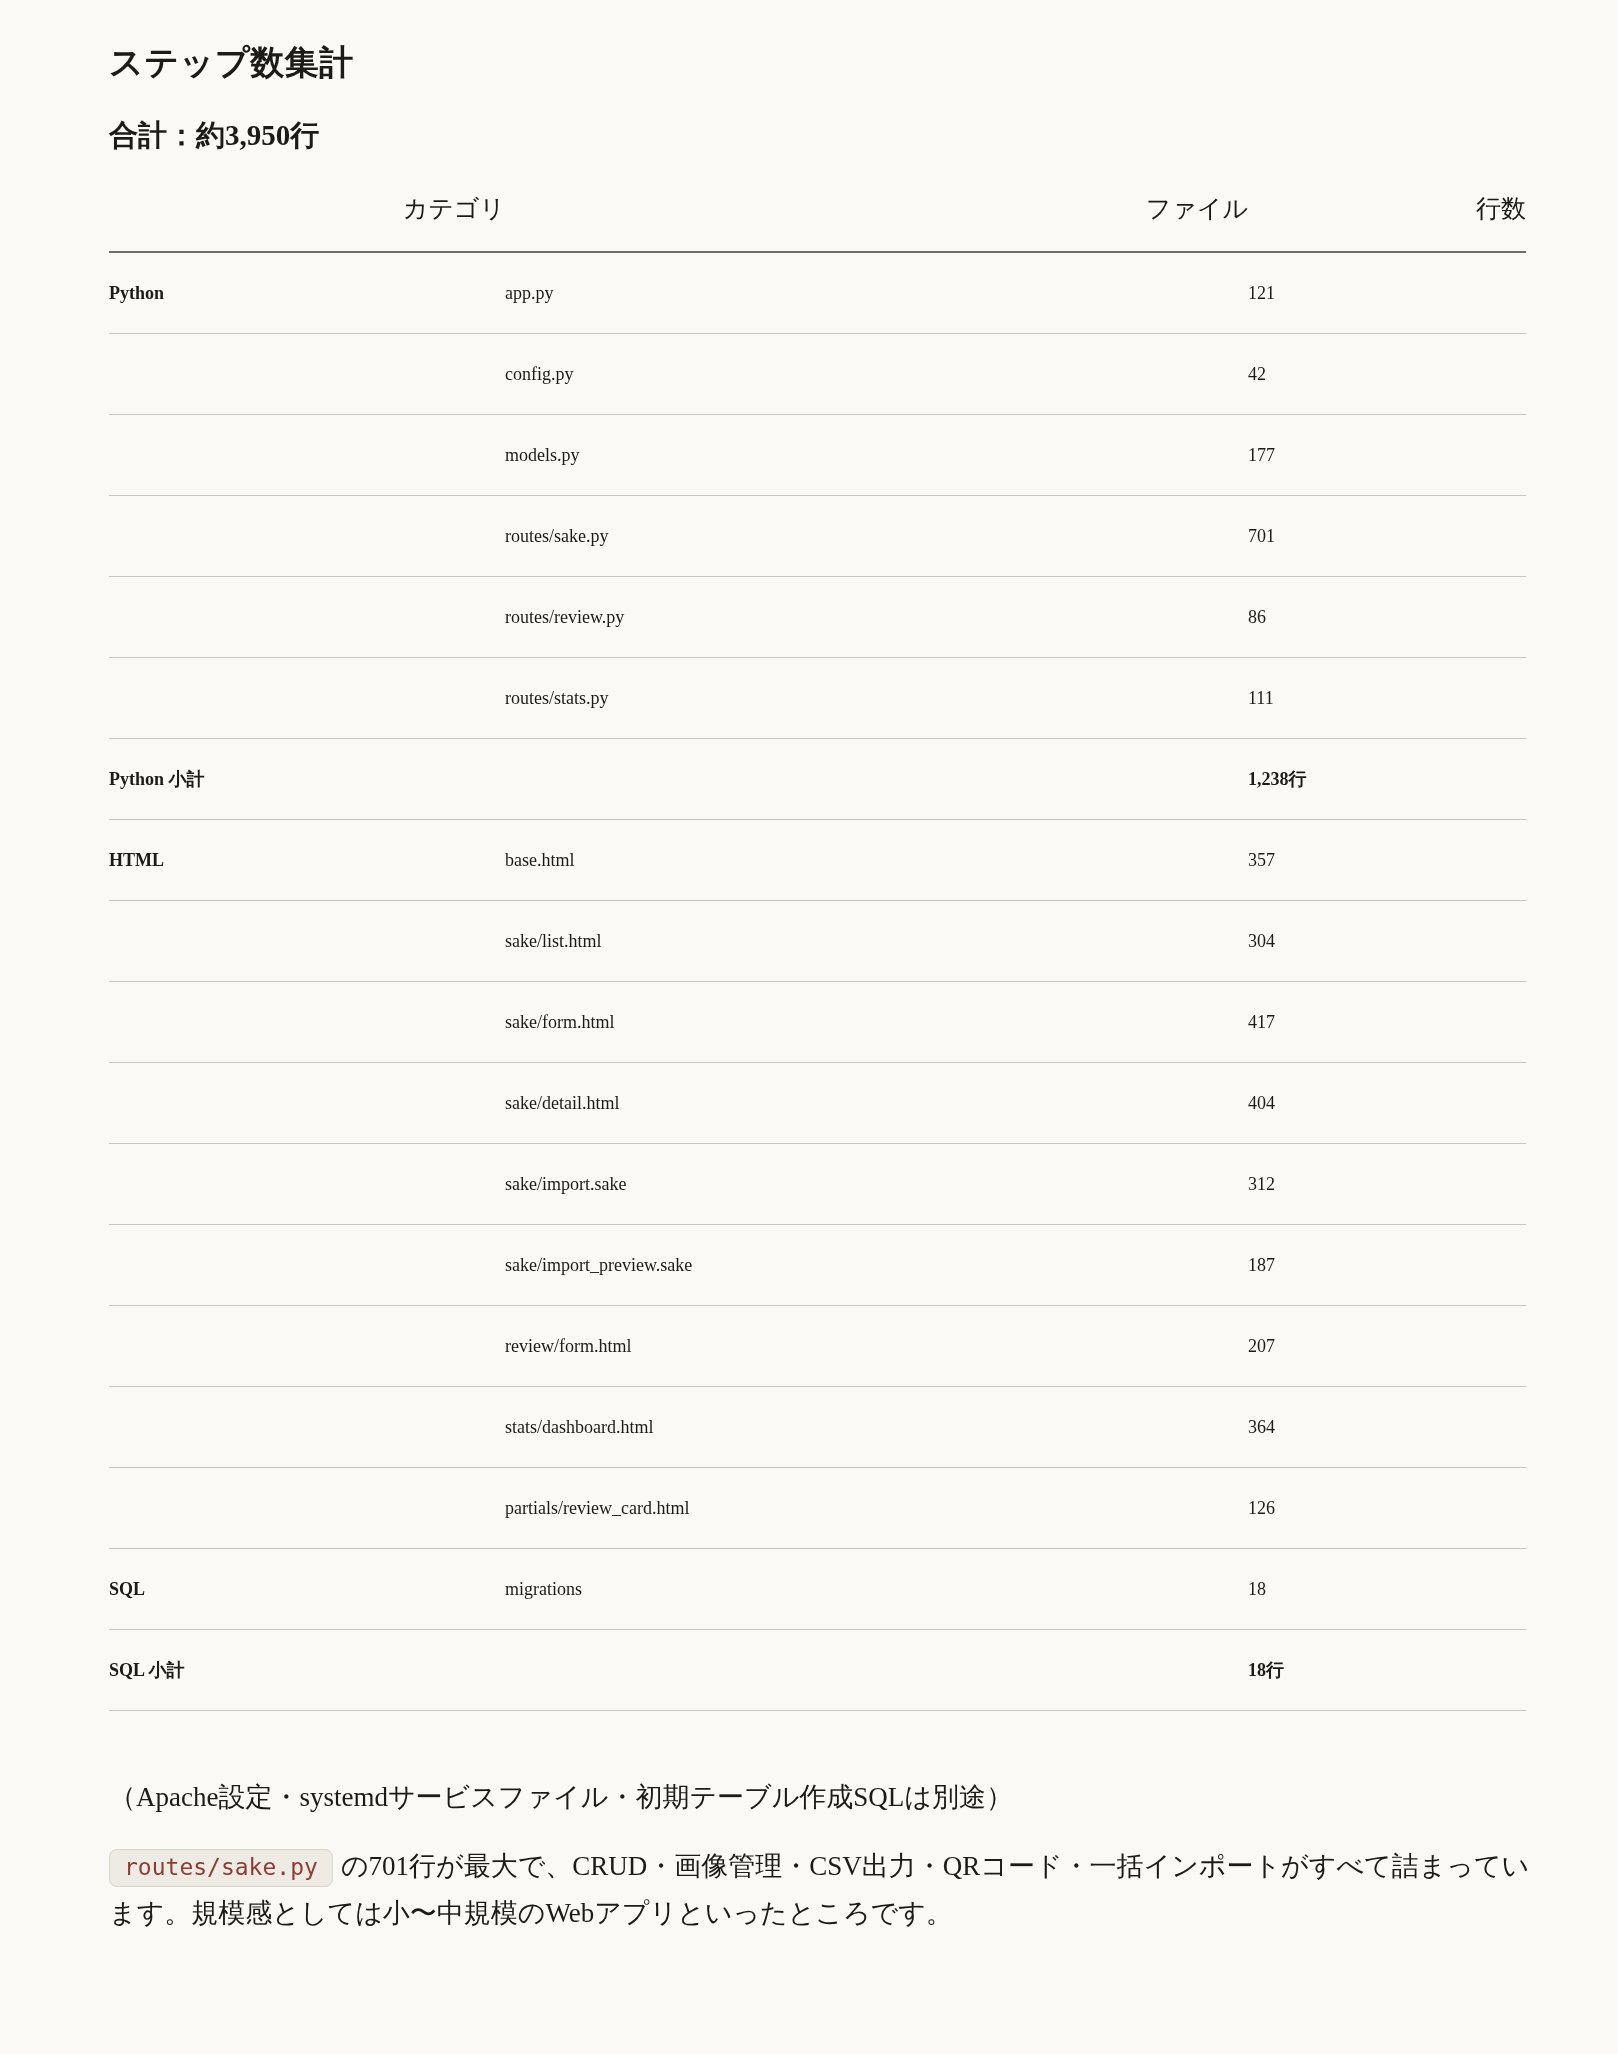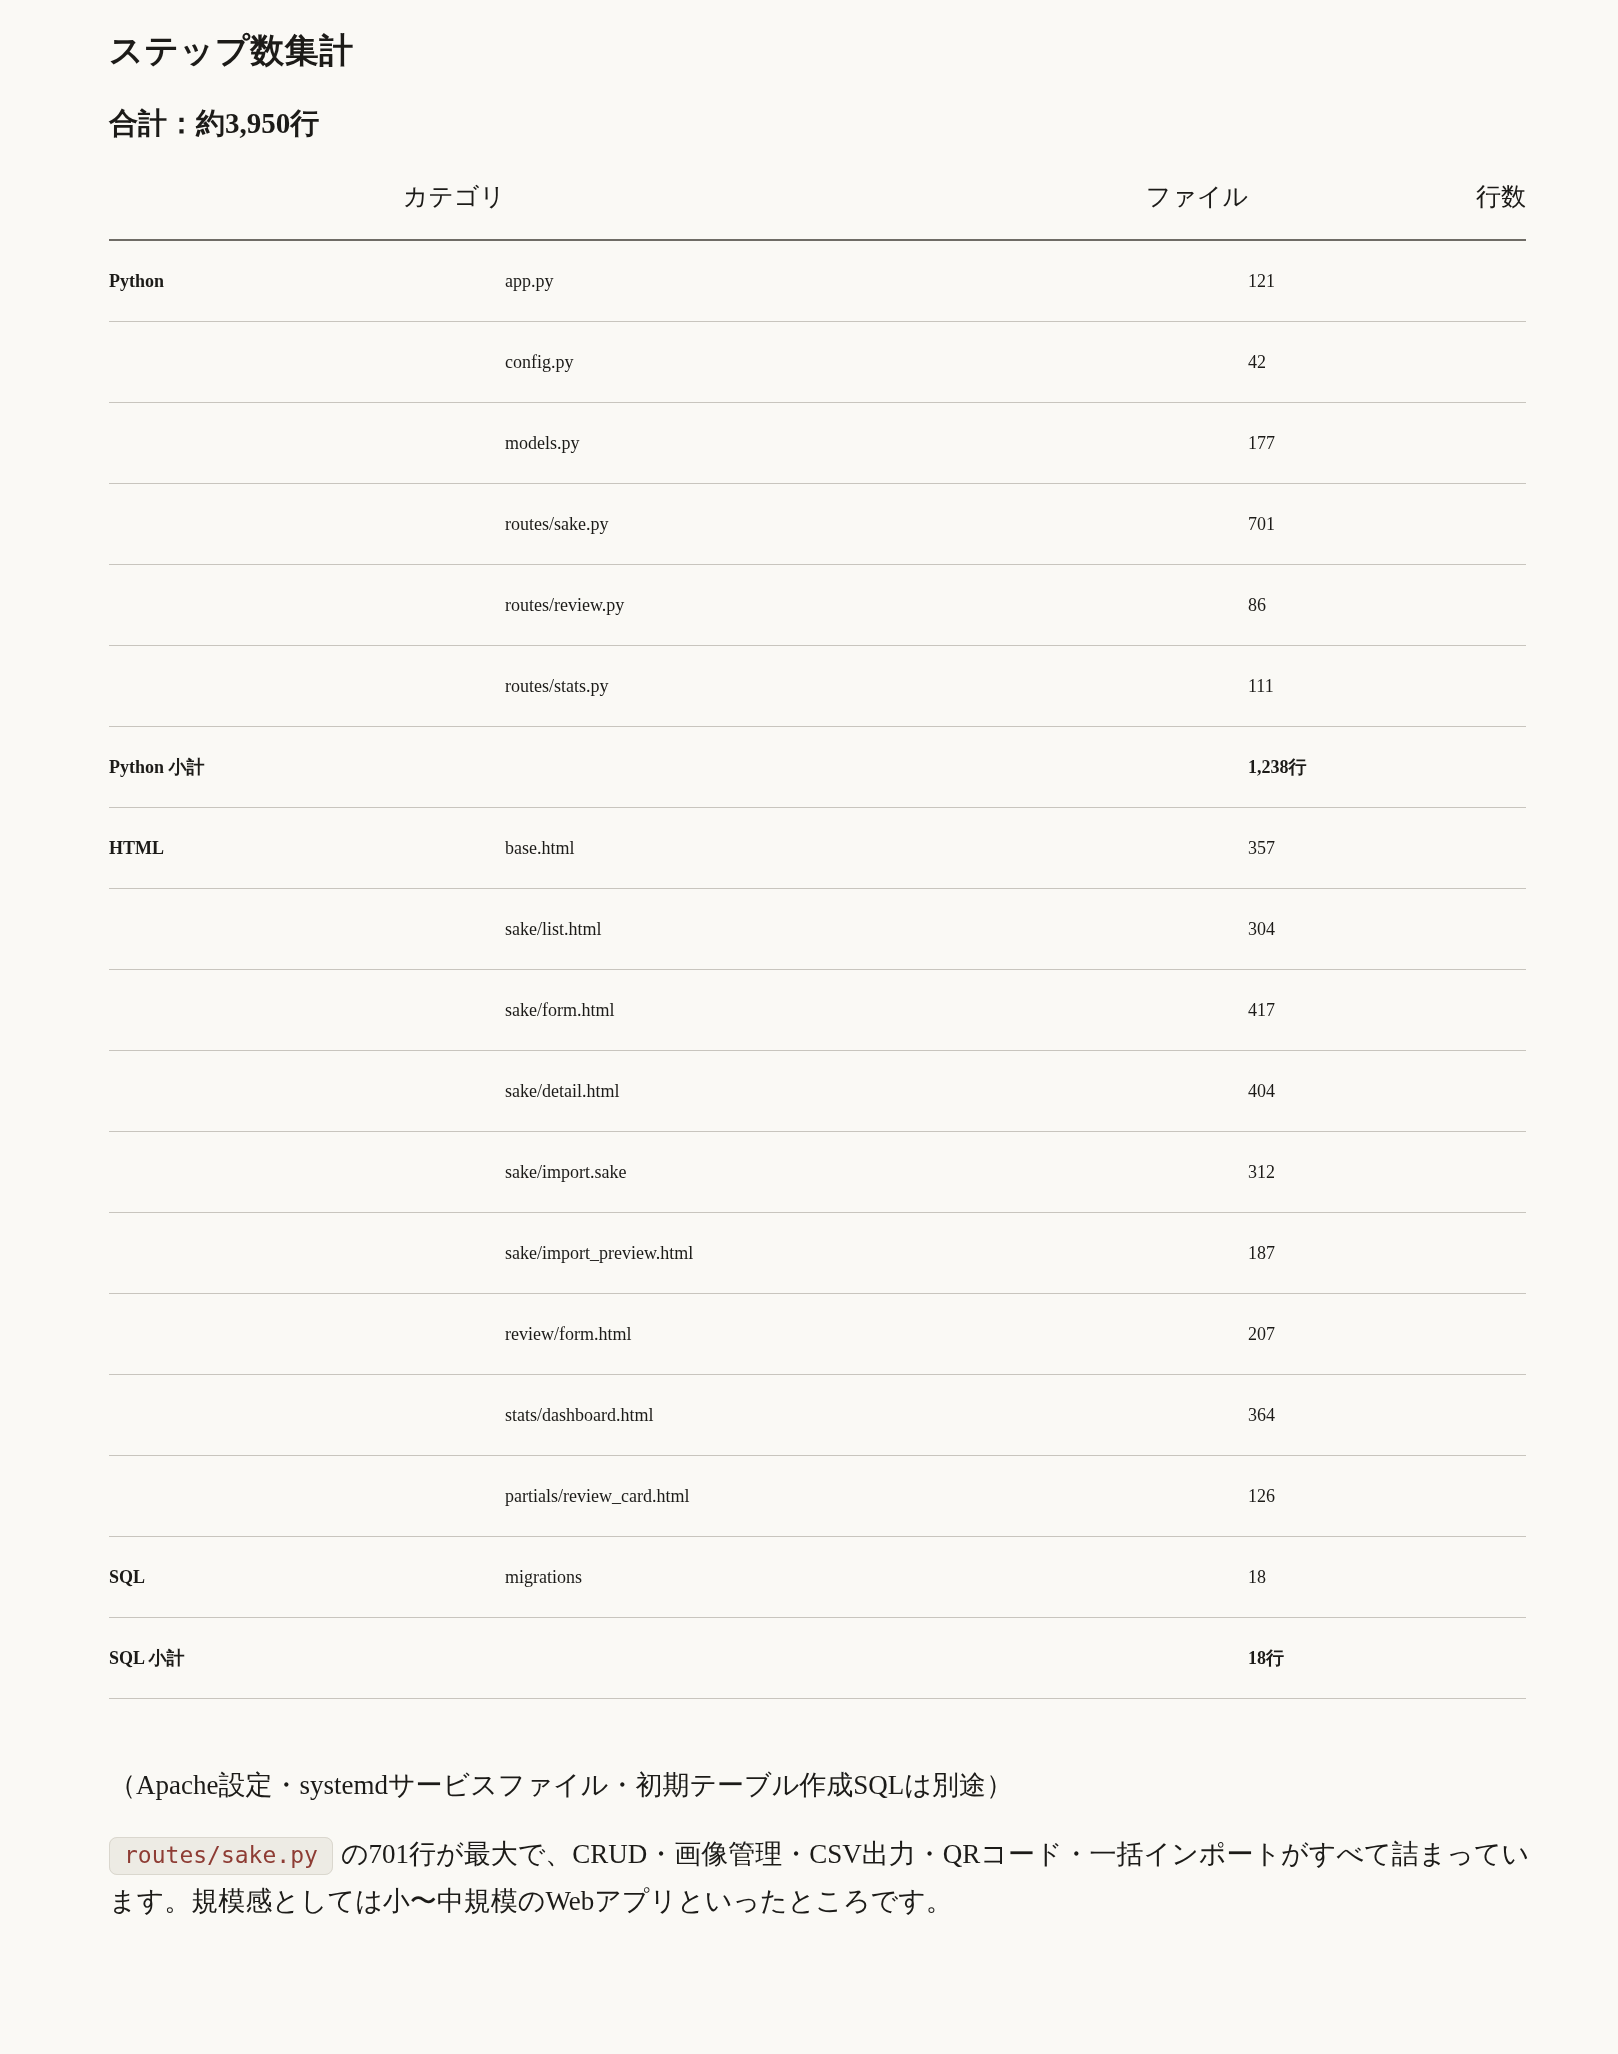--- a/index.html
+++ b/index.html
@@ -1,21 +1,21 @@
 <!DOCTYPE html>
 <html><head>
 <meta charset="utf-8">
 <style>
   html,body{margin:0;padding:0;}
   body{
     width:1618px;height:2054px;overflow:hidden;
     background:#FAF9F5;color:#1C1B18;
     font-family:"Liberation Serif","DejaVu Serif",serif;
   }
-  .content{padding:0 92px 0 109px;}
+  .content{padding:12px 92px 0 109px;}
   .page-title{
     font-size:34px;font-weight:700;letter-spacing:.5px;
     padding-top:30px;margin:0;line-height:1.25;
   }
   .page-subtitle{
     font-size:29px;font-weight:700;margin:32px 0 0 0;line-height:1.3;
   }
   table.summary{
     border-collapse:collapse;table-layout:fixed;
     width:1417px;margin-top:28px;
@@ -132,21 +132,21 @@
           <td>sake/detail.html</td>
           <td>404</td>
         </tr>
         <tr>
           <td></td>
           <td>sake/import.sake</td>
           <td>312</td>
         </tr>
         <tr>
           <td></td>
-          <td>sake/import_preview.html</td>
+          <td>sake/import_preview.sake</td>
           <td>187</td>
         </tr>
         <tr>
           <td></td>
           <td>review/form.html</td>
           <td>207</td>
         </tr>
         <tr>
           <td></td>
           <td>stats/dashboard.html</td>

